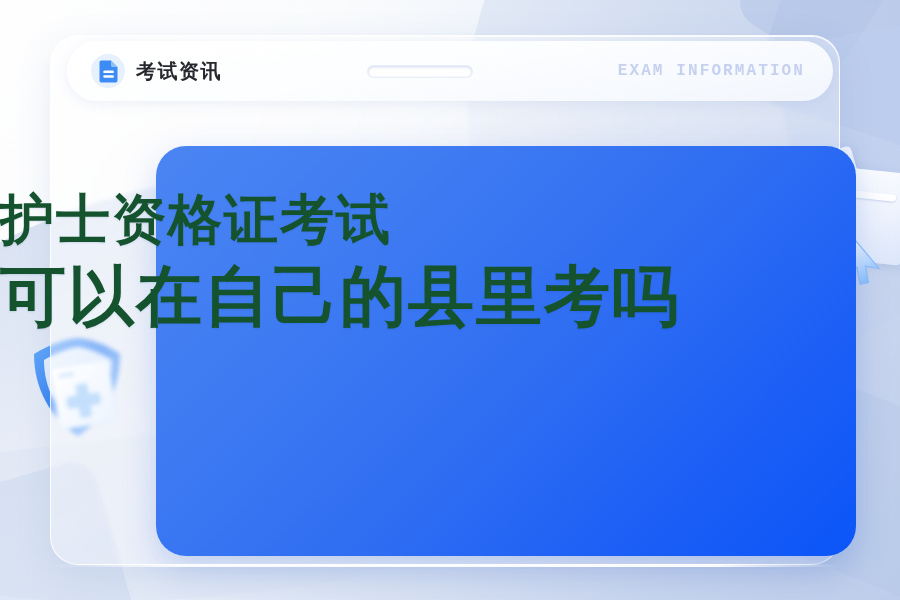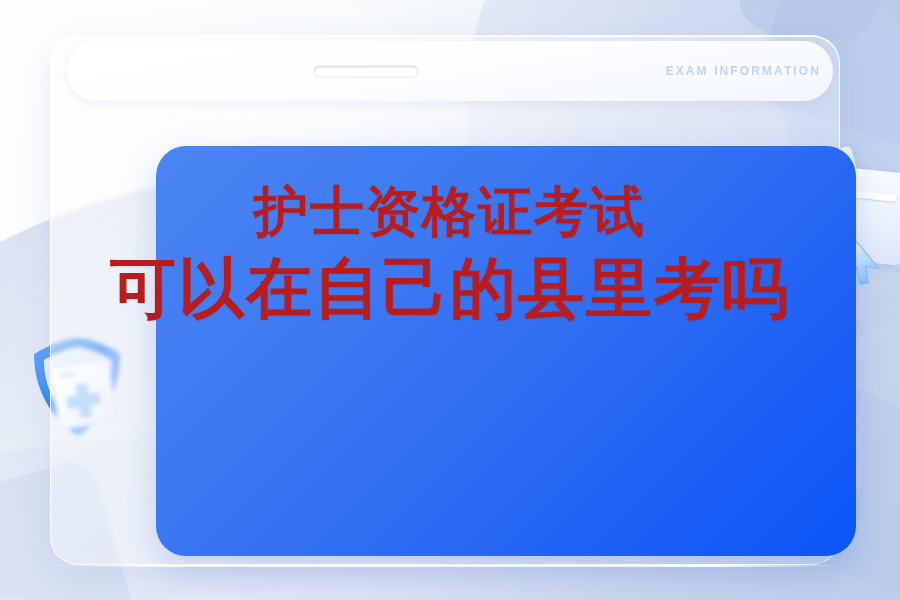--- a/index.html
+++ b/index.html
@@ -125,45 +125,45 @@
     font-size: 20px; font-weight: 700; color: #26282d;
     letter-spacing: 1.5px; white-space: nowrap;
   }
   .header-notch-zone { flex: 1 1 auto; display: flex; align-items: center; justify-content: center; }
   .header-notch {
     width: 104px; height: 11px; border-radius: 7px;
     background: #ffffff;
     box-shadow: 0 1px 3px rgba(150,172,210,0.45) inset, 0 0 0 1px rgba(228,236,248,0.9);
   }
   .header-right {
-    flex: 0 0 auto; padding-right: 12px;
-    font-size: 12px; font-weight: 700; letter-spacing: 2.1px;
-    color: #c6d1ef; white-space: nowrap;
+    flex: 0 0 auto; padding-right: 28px;
+    font-size: 16px; font-weight: 700; letter-spacing: 2.1px;
+    color: #c6d1ef; white-space: nowrap; font-family: Liberation Mono, monospace;
   }
 
   
   .blue-card {
     position: absolute;
     left: 105px; top: 110px; width: 700px; height: 410px;
     border-radius: 30px;
     background: linear-gradient(135deg,
       #4b85f3 0%,
       #3f7cf2 26%,
       #2f6df2 55%,
       #1b5ef6 80%,
       #0b55f8 100%);
     box-shadow: 0 12px 34px rgba(44,96,210,0.22);
   }
 
   
   .headline {
     position: absolute;
-    left: 0; right: 0; top: 180px;
-    text-align: center;
-    color: #b91c1c;
+    left: 0; right: 0; top: 188px;
+    text-align: left;
+    color: #14532d;
     font-weight: 700;
     line-height: 1.18;
     letter-spacing: 2px;
     text-shadow: 0 1px 2px rgba(20,60,150,0.12);
     pointer-events: none;
   }
   .headline .ln { display: block; white-space: nowrap; }
   .headline .ln1 { font-size: 54px; }
   .headline .ln2 { font-size: 66px; margin-top: 6px; }
 </style>
@@ -232,20 +232,31 @@
         <rect x="56" y="62" width="12" height="34" rx="3" fill="#9fcbfa"></rect>
         <rect x="45" y="73" width="34" height="12" rx="3" fill="#9fcbfa"></rect>
       </g>
     </svg>
   </div>
 </div>
 
 <div class="outer-card">
 
   <div class="header-pill">
+    <div class="header-left">
+      <span class="doc-icon-wrap">
+        <svg width="21" height="23" viewBox="0 0 21 23">
+          <path d="M1.5 2.2 A1.8 1.8 0 0 1 3.3 0.4 H13 L19.5 6.9 V20.8 A1.8 1.8 0 0 1 17.7 22.6 H3.3 A1.8 1.8 0 0 1 1.5 20.8 Z" fill="#3d8bf5"></path>
+          <path d="M13 0.4 L19.5 6.9 H14.4 A1.4 1.4 0 0 1 13 5.5 Z" fill="#8fc2fa"></path>
+          <rect x="5.3" y="10.6" width="10.6" height="2.5" rx="1.2" fill="#ffffff"></rect>
+          <rect x="5.3" y="15.2" width="10.6" height="2.5" rx="1.2" fill="#ffffff"></rect>
+        </svg>
+      </span>
+      <span class="header-title">考试资讯</span>
+    </div>
 
     <div class="header-notch-zone">
       <div class="header-notch"></div>
     </div>
 
     <div class="header-right">EXAM INFORMATION</div>
   </div>
 
   <div class="blue-card"></div>
 </div>

